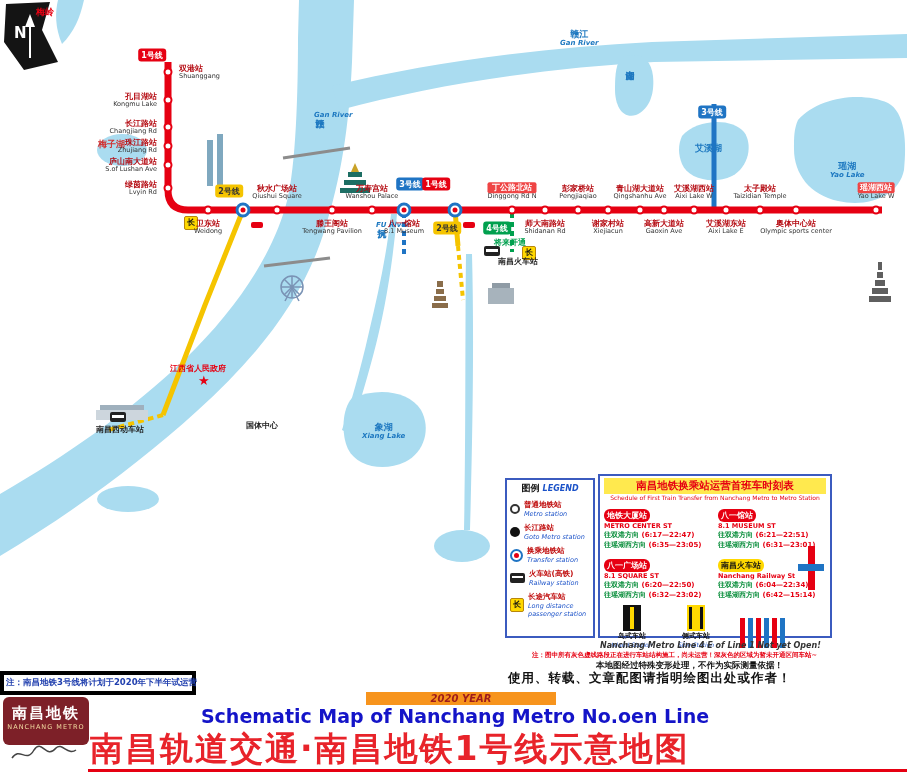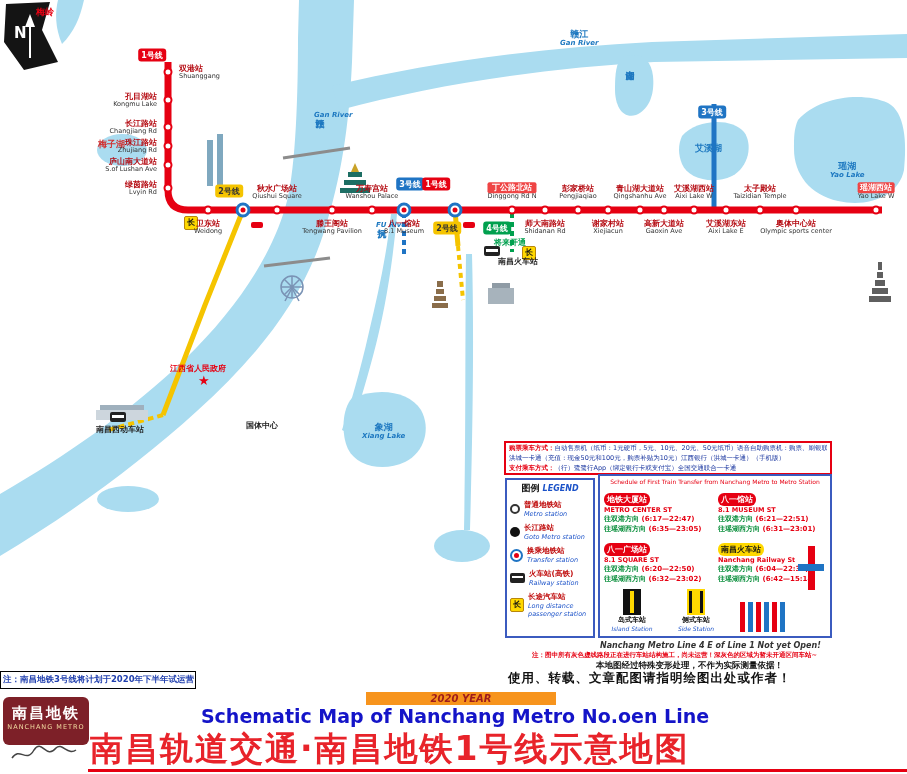--- a/index.html
+++ b/index.html
@@ -88,21 +88,21 @@
   .pay{border:2px solid #e60012;padding:1px 3px;}
   .pay p{margin:0;font-size:6.5px;line-height:1.5;white-space:nowrap;overflow:hidden;}
   .pay .ph{color:#e60012;font-weight:bold;}
   .pay .pr{color:#16339e;}
   
   .note{position:absolute;z-index:11;white-space:nowrap;}
   #note-l4{left:600px;top:641px;font-size:8px;font-style:italic;font-weight:bold;color:#333;}
   #note-cons{left:532px;top:651px;font-size:6.5px;color:#e60012;font-weight:bold;}
   #note-dist{left:596px;top:660px;font-size:8.5px;font-weight:bold;color:#111;}
   #note-attr{left:508px;top:670px;font-size:12.5px;font-weight:bold;color:#111;letter-spacing:1px;}
-  #note-left{left:0;top:671px;width:196px;border:1px solid #000000;background:#fff;font-size:8.5px;
+  #note-left{left:0;top:671px;width:196px;border:4px solid #000000;background:#fff;font-size:8.5px;
              color:#203fae;font-weight:bold;padding:2px;box-sizing:border-box;}
   .tblock{position:absolute;z-index:12;}
   #t-year{left:366px;top:692px;width:190px;height:13px;background:#f7941d;color:#9e1b1b;
           font-weight:bold;font-style:italic;font-size:10px;text-align:center;line-height:13px;}
   #t-en{left:150px;top:705px;width:610px;text-align:center;color:#1414c8;font-weight:bold;font-size:19px;}
   #t-zh{left:90px;top:727px;width:730px;color:#e8232a;font-weight:bold;font-size:33px;letter-spacing:2px;}
   #red-rule{left:88px;top:769px;width:819px;height:3px;background:#e60012;}
   #logo{left:3px;top:697px;width:86px;height:48px;background:#7d2028;border-radius:6px;color:#fff;text-align:center;}
   .logo-zh{font-size:15px;font-weight:bold;letter-spacing:2px;margin-top:7px;}
   .logo-en{font-size:6.5px;color:#f3dca2;letter-spacing:1px;}
@@ -354,27 +354,20 @@
       <div class="ml" style="left: 198px; top: 373px; color: rgb(230, 0, 18); font-size: 13px;">★</div>
       <div class="ml" style="left: 96px; top: 424px; color: rgb(34, 34, 34); font-size: 8px;">南昌西动车站</div>
       <div class="ml" style="left: 246px; top: 420px; color: rgb(34, 34, 34); font-size: 8px;">国体中心</div>
       <div class="ml" style="left: 498px; top: 256px; color: rgb(34, 34, 34); font-size: 8px;">南昌火车站</div>
       <div class="ric" style="left: 110px; top: 412px;"></div>
       <div class="ric" style="left: 484px; top: 246px;"></div>
       <div class="bic" style="left: 184px; top: 216px;">长</div>
       <div class="bic" style="left: 522px; top: 246px;">长</div>
     </div>
 
-  <div class="panel pay" id="payment-box" style="left:504px;top:441px;width:328px;height:34px;">
-    <div id="payment-lines">
-        <p><span class="ph">购票乘车方式：</span><span class="pr">自动售票机（纸币：1元硬币，5元、10元、20元、50元纸币）语音自助购票机：购票、刷银联</span></p>
-        <p><span class="pr">洪城一卡通（充值：现金50元和100元，购票补贴为10元）江西银行（洪城一卡通）（手机版）</span></p>
-        <p><span class="ph">支付乘车方式：</span><span class="pr">（行）鹭鹭行App（绑定银行卡或支付宝）全国交通联合一卡通</span></p>
-      </div>
-  </div>
 
   <div class="panel legend" style="left:505px;top:478px;width:90px;height:160px;">
     <div class="lg-title">
       <span>图例</span>
       <span class="lg-en">LEGEND</span>
     </div>
     <div id="legend-items">
         <div class="lg-item">
           <span class="ic ic-metro"></span>
           <span class="txt">
@@ -407,20 +400,21 @@
           <span class="ic ic-bus">长</span>
           <span class="txt">
             <span class="zh">长途汽车站</span>
             <span class="en">Long distance passenger station</span>
           </span>
         </div>
       </div>
   </div>
 
   <div class="panel tt" style="left:598px;top:474px;width:234px;height:164px;">
+    <div class="tt-title">南昌地铁换乘站运营首班车时刻表</div>
     <div class="tt-sub">Schedule of First Train Transfer from Nanchang Metro to Metro Station</div>
     <div id="tt-blocks">
         <div class="ttb"><span class="ttb-n red">地铁大厦站</span><span class="ttb-e">METRO CENTER ST</span><span class="ttr"><span class="dir">往双港方向</span><span class="time"> (6:17—22:47)</span></span><span class="ttr"><span class="dir">往瑶湖西方向</span><span class="time"> (6:35—23:05)</span></span></div>
         <div class="ttb"><span class="ttb-n red">八一馆站</span><span class="ttb-e">8.1 MUSEUM ST</span><span class="ttr"><span class="dir">往双港方向</span><span class="time"> (6:21—22:51)</span></span><span class="ttr"><span class="dir">往瑶湖西方向</span><span class="time"> (6:31—23:01)</span></span></div>
         <div class="ttb"><span class="ttb-n red">八一广场站</span><span class="ttb-e">8.1 SQUARE ST</span><span class="ttr"><span class="dir">往双港方向</span><span class="time"> (6:20—22:50)</span></span><span class="ttr"><span class="dir">往瑶湖西方向</span><span class="time"> (6:32—23:02)</span></span></div>
         <div class="ttb"><span class="ttb-n yellow">南昌火车站</span><span class="ttb-e">Nanchang Railway St</span><span class="ttr"><span class="dir">往双港方向</span><span class="time"> (6:04—22:34)</span></span><span class="ttr"><span class="dir">往瑶湖西方向</span><span class="time"> (6:42—15:14)</span></span></div>
       </div>
     <div id="platform-icons">
         <div class="pt">
           <span class="ic2 ic-island"></span>

